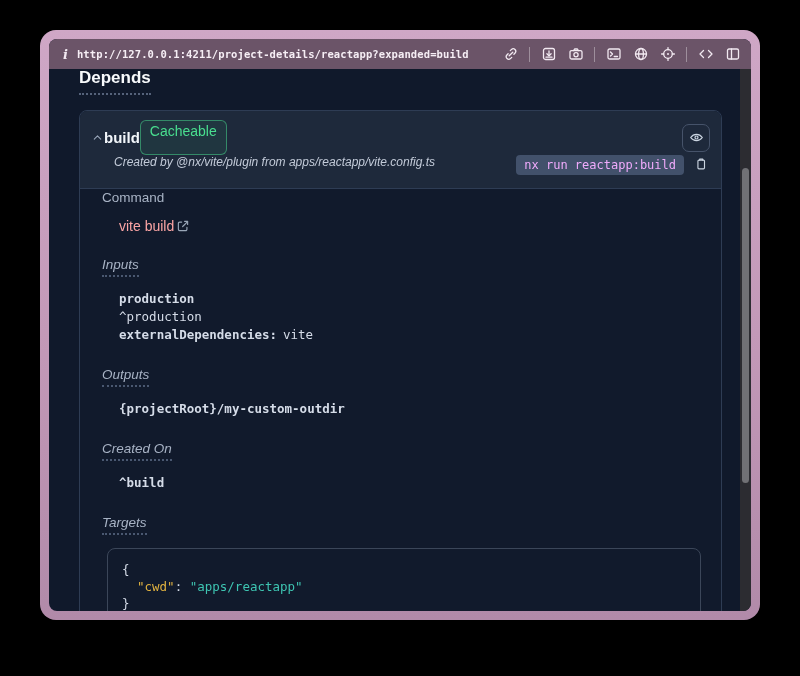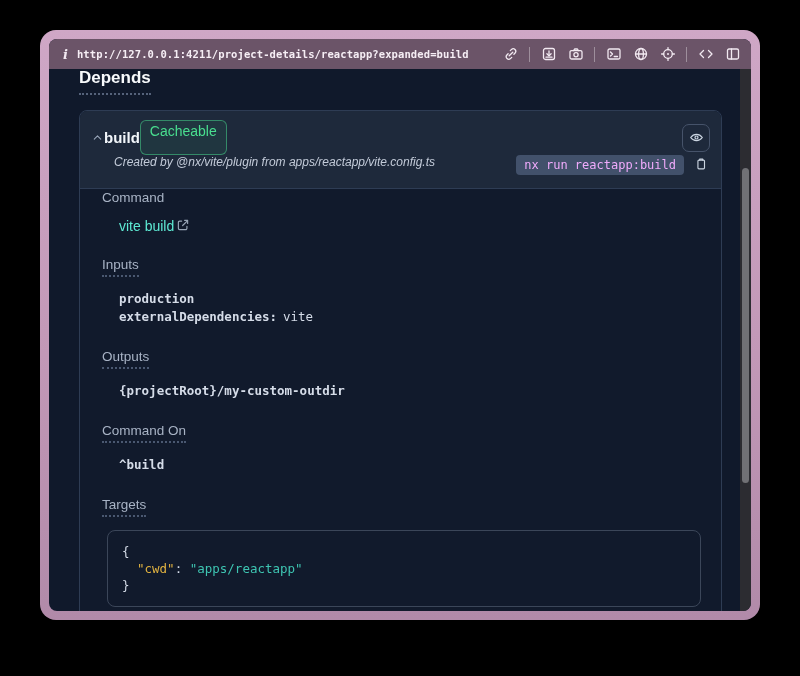--- a/index.html
+++ b/index.html
@@ -56,23 +56,23 @@
   .eye-btn svg{width:15px;height:15px;}
   .hrow2{display:flex;align-items:flex-start;padding-left:23px;min-height:22px;}
   .created{font-style:italic;color:#c3cbd9;font-size:12px;}
   .chip{margin-left:auto;background:#42516b;color:#f0abfc;border-radius:4px;
     font-family:"DejaVu Sans Mono",monospace;font-size:12px;padding:3px 8px;cursor:pointer;}
   .copy-btn{width:18px;height:18px;margin-left:8px;color:#cbd5e1;display:flex;
     align-items:center;justify-content:center;cursor:pointer;flex:none;}
   .copy-btn svg{width:14px;height:14px;}
   .card-body{background:#111a2c;border-top:1px solid #2e3c54;padding:1px 14px 22px 22px;}
   .sec-label{color:#a8b3c5;font-size:13.5px;}
-  .sec-label.dotted{display:inline-block;border-bottom:2px dotted #4a5871;padding-bottom:3px;}
-  .cmd-row{margin:13px 0 0 17px;display:flex;align-items:flex-start;gap:2px;
-    color:#5eead4;font-size:14px;cursor:pointer;}
+  .sec-label.dotted{display:inline-block;border-bottom:2px dotted #4a5871;padding-bottom:3px;font-style:italic;}
+  .cmd-row{margin:13px 0 0 17px;display:flex;align-items:center;gap:2px;
+    color:#fca5a5;font-size:14px;cursor:pointer;}
   .ext-icon{width:14px;height:14px;color:#9aa7b8;display:flex;}
   .sec-gap{margin-top:21px;}
   .mono{font-family:"DejaVu Sans Mono",monospace;font-size:12.5px;color:#d5dce8;
     line-height:18px;margin-left:17px;}
   .mono.first{margin-top:13px;font-weight:bold;}
   .kv-key{font-weight:bold;}
   .kv-val{margin-left:6px;}
   .json-box{border:1px solid #3b4659;border-radius:8px;margin:13px 6px 0 5px;
     padding:12px 14px;font-family:"DejaVu Sans Mono",monospace;font-size:12.5px;
     line-height:17px;color:#d5dce8;}
@@ -194,28 +194,29 @@
                 <svg viewBox="0 0 16 16">
                     <path d="M6.5 3.5H4.2a1.5 1.5 0 00-1.5 1.5v6.8a1.5 1.5 0 001.5 1.5H11a1.5 1.5 0 001.5-1.5V9.5"></path>
                     <path d="M9.8 2.7h3.5v3.5"></path>
                     <path d="M13 3.2L7.6 8.6"></path>
                   </svg>
               </span>
             </div>
 
             <div class="sec-gap"><span class="sec-label dotted">Inputs</span></div>
             <div class="mono first">production</div>
+            <div class="mono">^production</div>
             <div class="mono">
               <span class="kv-key">externalDependencies:</span><span class="kv-val">vite</span>
             </div>
 
             <div class="sec-gap"><span class="sec-label dotted">Outputs</span></div>
             <div class="mono first">{projectRoot}/my-custom-outdir</div>
 
-            <div class="sec-gap"><span class="sec-label dotted">Command On</span></div>
+            <div class="sec-gap"><span class="sec-label dotted">Created On</span></div>
             <div class="mono first">^build</div>
 
             <div class="sec-gap"><span class="sec-label dotted">Targets</span></div>
             <div class="json-box">
               <div>{</div>
               <div class="json-indent">
                 <span class="json-key">"cwd"</span><span>: </span><span class="json-str">"apps/reactapp"</span>
               </div>
               <div>}</div>
             </div>

